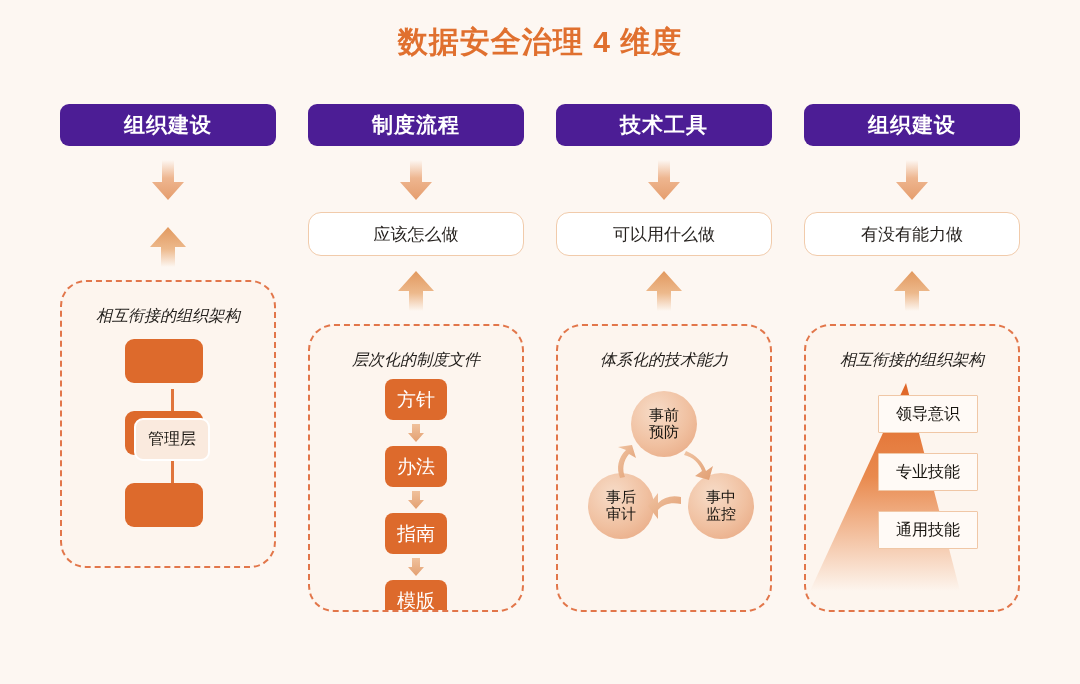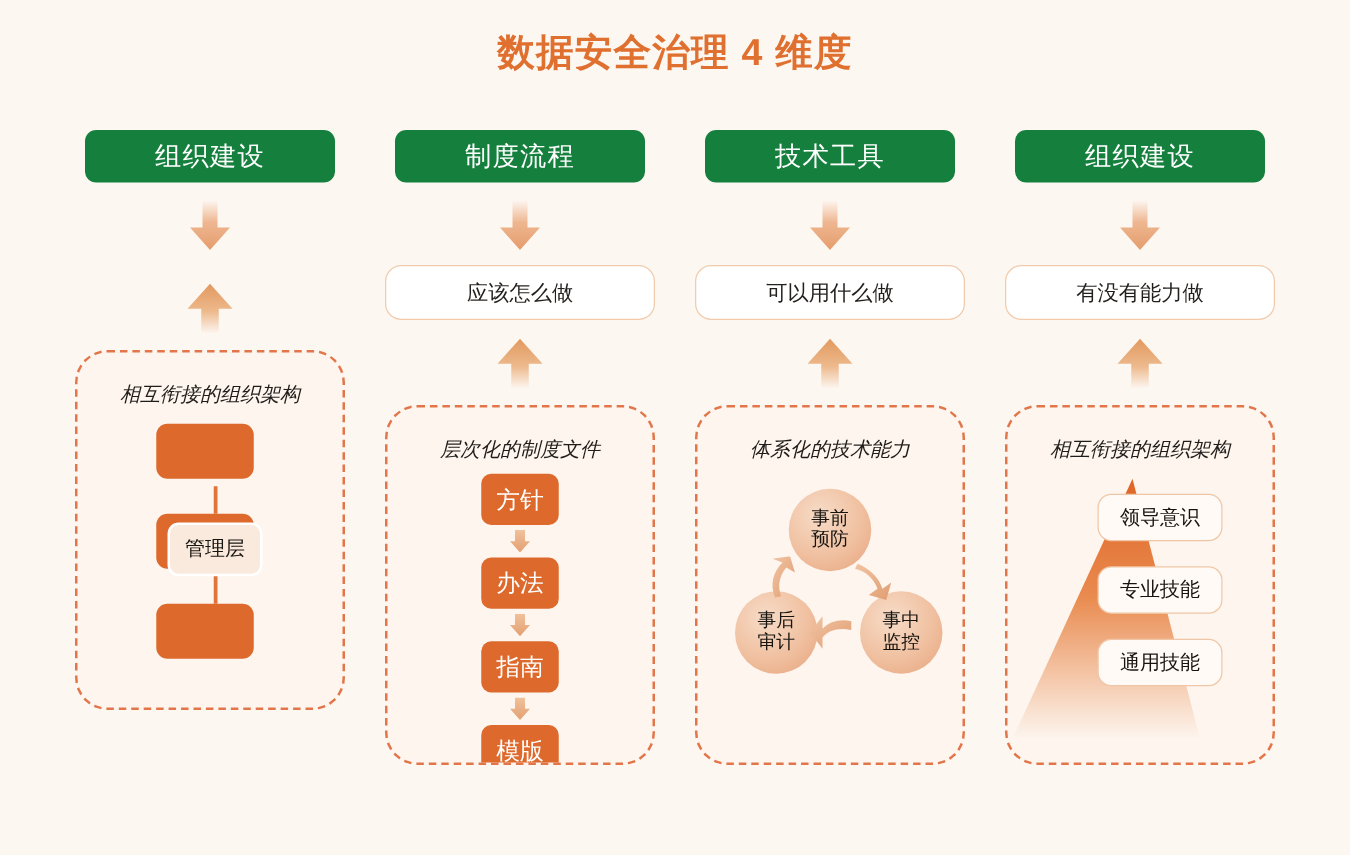--- a/index.html
+++ b/index.html
@@ -41,27 +41,27 @@
   }
   .column {
     width: 216px;
     display: flex;
     flex-direction: column;
     align-items: center;
   }
 
   
   .col-header {
-    width: 200px;
+    width: 216px;
     height: 42px;
     border-radius: 9px;
-    background: #15803d;
+    background: #4c1d95;
     color: #ffffff;
     font-size: 21px;
-    font-weight: normal;
+    font-weight: bold;
     display: flex;
     align-items: center;
     justify-content: center;
     letter-spacing: 1px;
     box-sizing: border-box;
   }
 
   
   .arrow-down {
     width: 34px;
@@ -243,21 +243,21 @@
     top: 18px;
     display: flex;
     flex-direction: column;
     gap: 20px;
   }
   .skill-card {
     width: 100px;
     height: 38px;
     background: #fffaf6;
     border: 1.5px solid #f0c7a6;
-    border-radius: 11px;
+    border-radius: 1px;
     box-sizing: border-box;
     display: flex;
     align-items: center;
     justify-content: center;
     font-size: 16px;
     color: #17140f;
   }
 </style>
 </head>
 <body>

